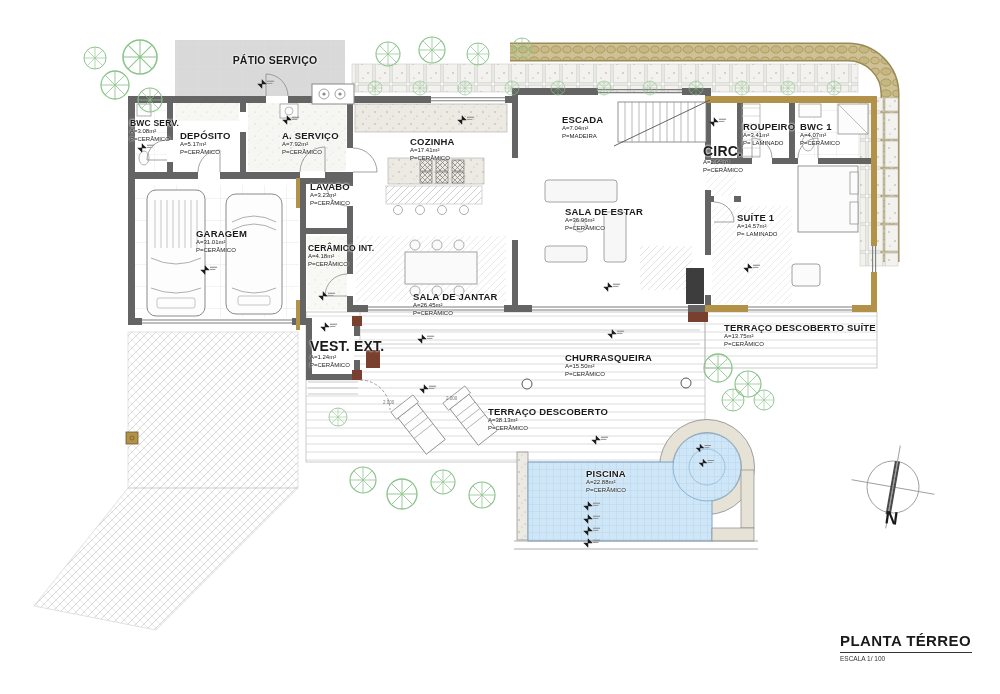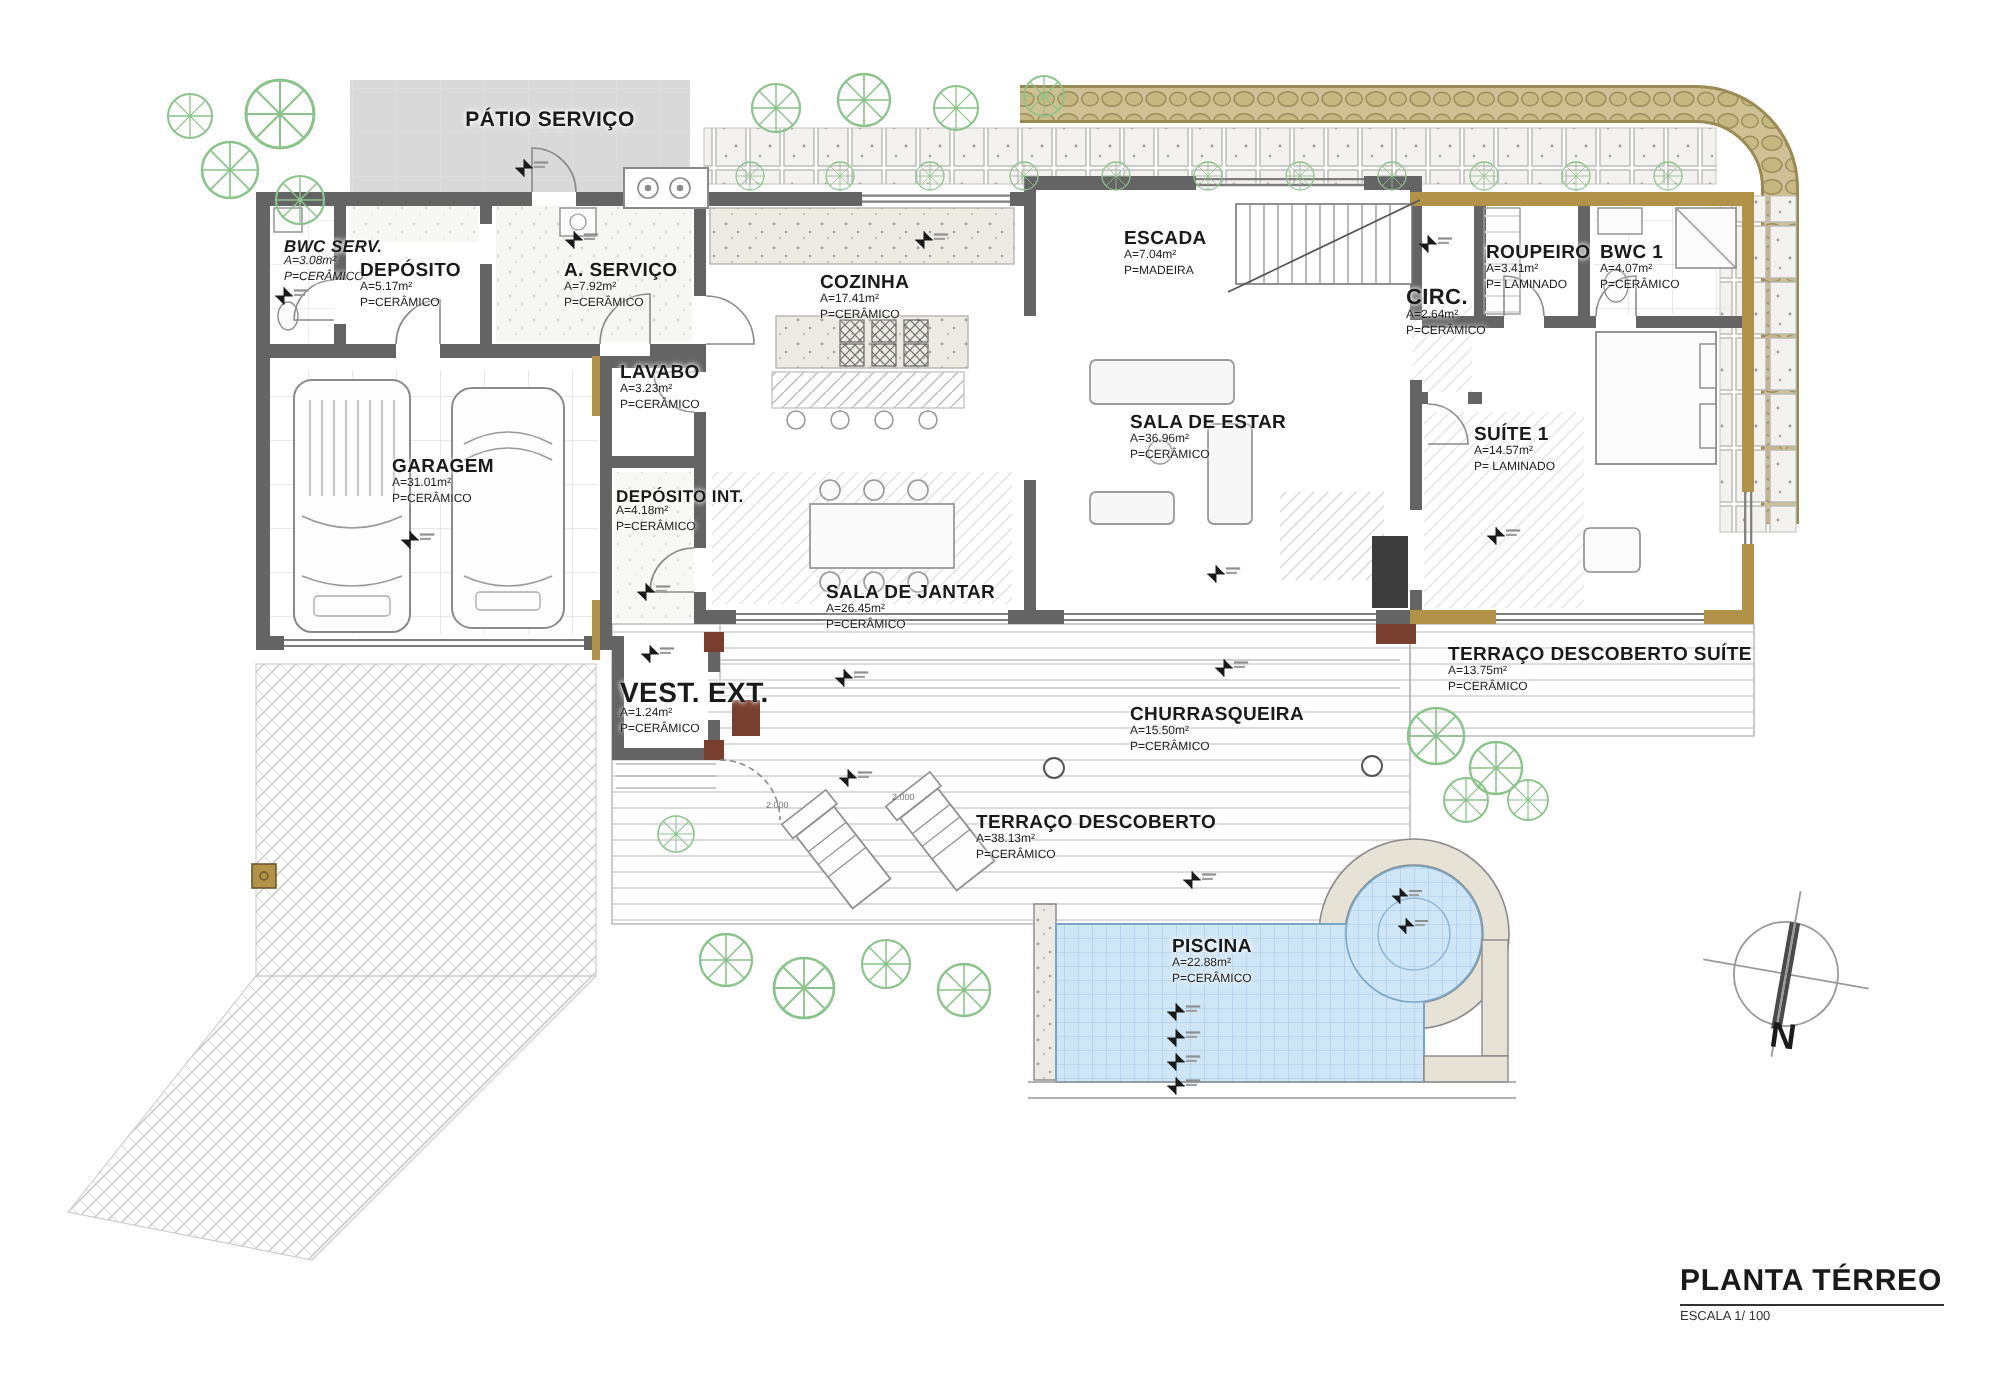--- a/index.html
+++ b/index.html
@@ -398,21 +398,21 @@
     <circle r="26" fill="none" stroke="#9a9a9a" stroke-width="0.9"></circle>
     <path d="M0,-42 V42 M-42,0 H42" stroke="#9a9a9a" stroke-width="0.9"></path>
     <rect x="-2.6" y="-26" width="2.1" height="54" fill="#4a4a4a"></rect>
     <rect x="0.5" y="-26" width="2.1" height="54" fill="#4a4a4a"></rect>
   </g>
 </svg>
 
 <div class="room-label center big" style="left:190px;top:54px;width:170px;">
   <div class="rn">PÁTIO SERVIÇO</div>
 </div>
-<div class="room-label" style="left:142px;top:118px;font-style:italic;">
+<div class="room-label" style="left:130px;top:118px;">
   <div class="rn" style="font-size:8.5px;">BWC SERV.</div>
   <div class="rs">A=3.08m²</div>
       <div class="rs">P=CERÂMICO</div>
 </div>
 <div class="room-label" style="left:180px;top:130px;">
   <div class="rn">DEPÓSITO</div>
   <div class="rs">A=5.17m²</div>
       <div class="rs">P=CERÂMICO</div>
 </div>
 <div class="room-label" style="left:282px;top:130px;">
@@ -434,21 +434,21 @@
   <div class="rn">ROUPEIRO</div>
   <div class="rs">A=3.41m²</div>
       <div class="rs">P= LAMINADO</div>
 </div>
 <div class="room-label" style="left:800px;top:121px;">
   <div class="rn">BWC 1</div>
   <div class="rs">A=4.07m²</div>
       <div class="rs">P=CERÂMICO</div>
 </div>
 <div class="room-label" style="left:703px;top:143px;">
-  <div class="rn" style="font-size:11px;">CIRC.</div>
+  <div class="rn" style="font-size:14px;">CIRC.</div>
   <div class="rs">A=2.64m²</div>
       <div class="rs">P=CERÂMICO</div>
 </div>
 <div class="room-label" style="left:310px;top:181px;">
   <div class="rn">LAVABO</div>
   <div class="rs">A=3.23m²</div>
       <div class="rs">P=CERÂMICO</div>
 </div>
 <div class="room-label" style="left:196px;top:228px;">
   <div class="rn">GARAGEM</div>
@@ -459,21 +459,21 @@
   <div class="rn">SALA DE ESTAR</div>
   <div class="rs">A=36.96m²</div>
       <div class="rs">P=CERÂMICO</div>
 </div>
 <div class="room-label" style="left:737px;top:212px;">
   <div class="rn">SUÍTE  1</div>
   <div class="rs">A=14.57m²</div>
       <div class="rs">P= LAMINADO</div>
 </div>
 <div class="room-label" style="left:308px;top:243px;">
-  <div class="rn" style="font-size:8.5px;">DEPÓSITO INT.</div>
+  <div class="rn" style="font-size:8.5px;">CERÂMICO INT.</div>
   <div class="rs">A=4.18m²</div>
       <div class="rs">P=CERÂMICO</div>
 </div>
 <div class="room-label" style="left:413px;top:291px;">
   <div class="rn">SALA DE JANTAR</div>
   <div class="rs">A=26.45m²</div>
       <div class="rs">P=CERÂMICO</div>
 </div>
 <div class="room-label" style="left:310px;top:338px;">
   <div class="rn" style="font-size:14px;">VEST. EXT.</div>

